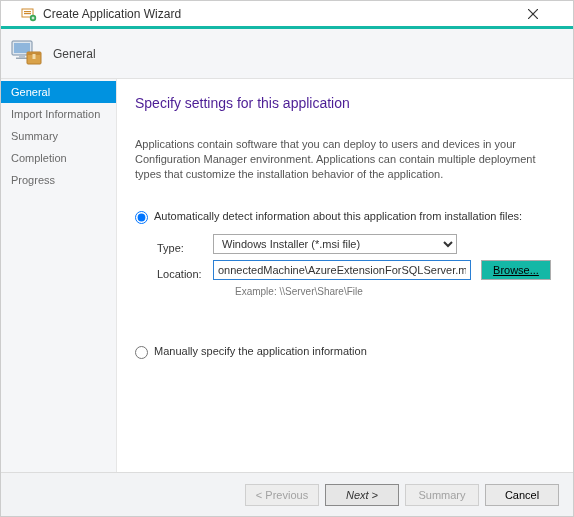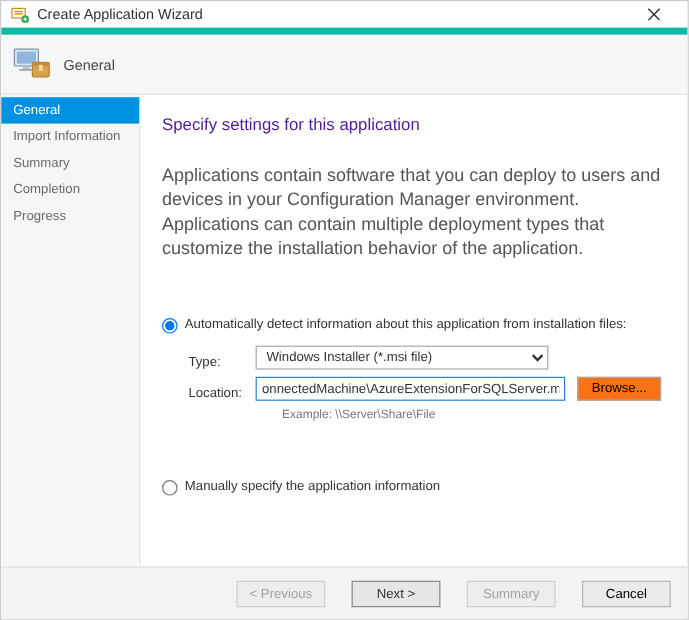--- a/index.html
+++ b/index.html
@@ -9,22 +9,22 @@
     background: #fff;
     width: 574px;
     height: 517px;
     overflow: hidden;
     border: 1px solid #ccc;
   }
   .titlebar {
     height: 28px;
     display: flex;
     align-items: center;
-    padding: 0 8px;
-    border-bottom: 6px solid #14b8a6;
+    padding: 0 20px;
+    border-bottom: 3px solid #14b8a6;
   }
   .titlebar .app-icon {
     width: 16px; height: 16px;
     margin-right: 6px;
     display: inline-block;
   }
   .titlebar .title { flex: 1; font-size: 12px; color: #333; }
   .titlebar .close {
     width: 40px; height: 26px;
     display: flex; align-items: center; justify-content: center;
@@ -73,24 +73,24 @@
     padding: 16px 18px 10px 18px;
     position: relative;
     color: #555;
   }
   .heading {
     color: #4c1d95;
     font-size: 14px;
     margin-bottom: 26px;
   }
   .desc {
-    font-size: 15px;
+    font-size: 11px;
     line-height: 1.35;
     color: #555;
-    margin-bottom: 46px;
+    margin-bottom: 28px;
   }
   .opt-row {
     display: flex;
     align-items: flex-start;
     margin-bottom: 10px;
   }
   .opt-row input[type=radio] {
     margin-top: 1px;
     margin-right: 6px;
   }
@@ -121,59 +121,61 @@
   .form-row input[type=text] {
     width: 258px;
     border: 1px solid #2a7fd4;
     outline: none;
   }
   .browse-btn {
     margin-left: 10px;
     width: 70px;
     height: 20px;
     font-size: 11px;
-    background: #f97316;
+    background: #14b8a6;
     border: 1px solid #adadad;
     cursor: pointer;
+    text-decoration: underline;
   }
   .example {
     margin-left: 78px;
     font-size: 10px;
     color: #777;
     margin-top: 0px;
     margin-bottom: 48px;
   }
   .footer {
     height: 44px;
     border-top: 1px solid #dcdcdc;
     background: #f2f3f5;
     display: flex;
     align-items: center;
     justify-content: flex-end;
     padding-right: 14px;
-    gap: 22px;
+    gap: 6px;
   }
   .footer button {
     width: 74px;
     height: 22px;
     font-size: 11px;
     border: 1px solid #b5b5b5;
     background: #eaeaea;
     cursor: pointer;
   }
   .footer button.disabled {
     color: #a2a2a2;
     cursor: default;
     background: #ededed;
     border-color: #cfcfcf;
   }
   .footer button.primary {
     background: #e6e6e6;
     color: #333;
     border-color: #8a8a8a;
+    font-style: italic;
   }
 </style>
 </head>
 <body>
 
 <div class="titlebar">
   <span class="app-icon">
     <svg viewBox="0 0 16 16" width="16" height="16">
       <rect x="1" y="3" width="11" height="8" fill="#fff" stroke="#d08a2c" stroke-width="1"></rect>
       <rect x="3" y="5" width="7" height="1.2" fill="#d08a2c"></rect>

